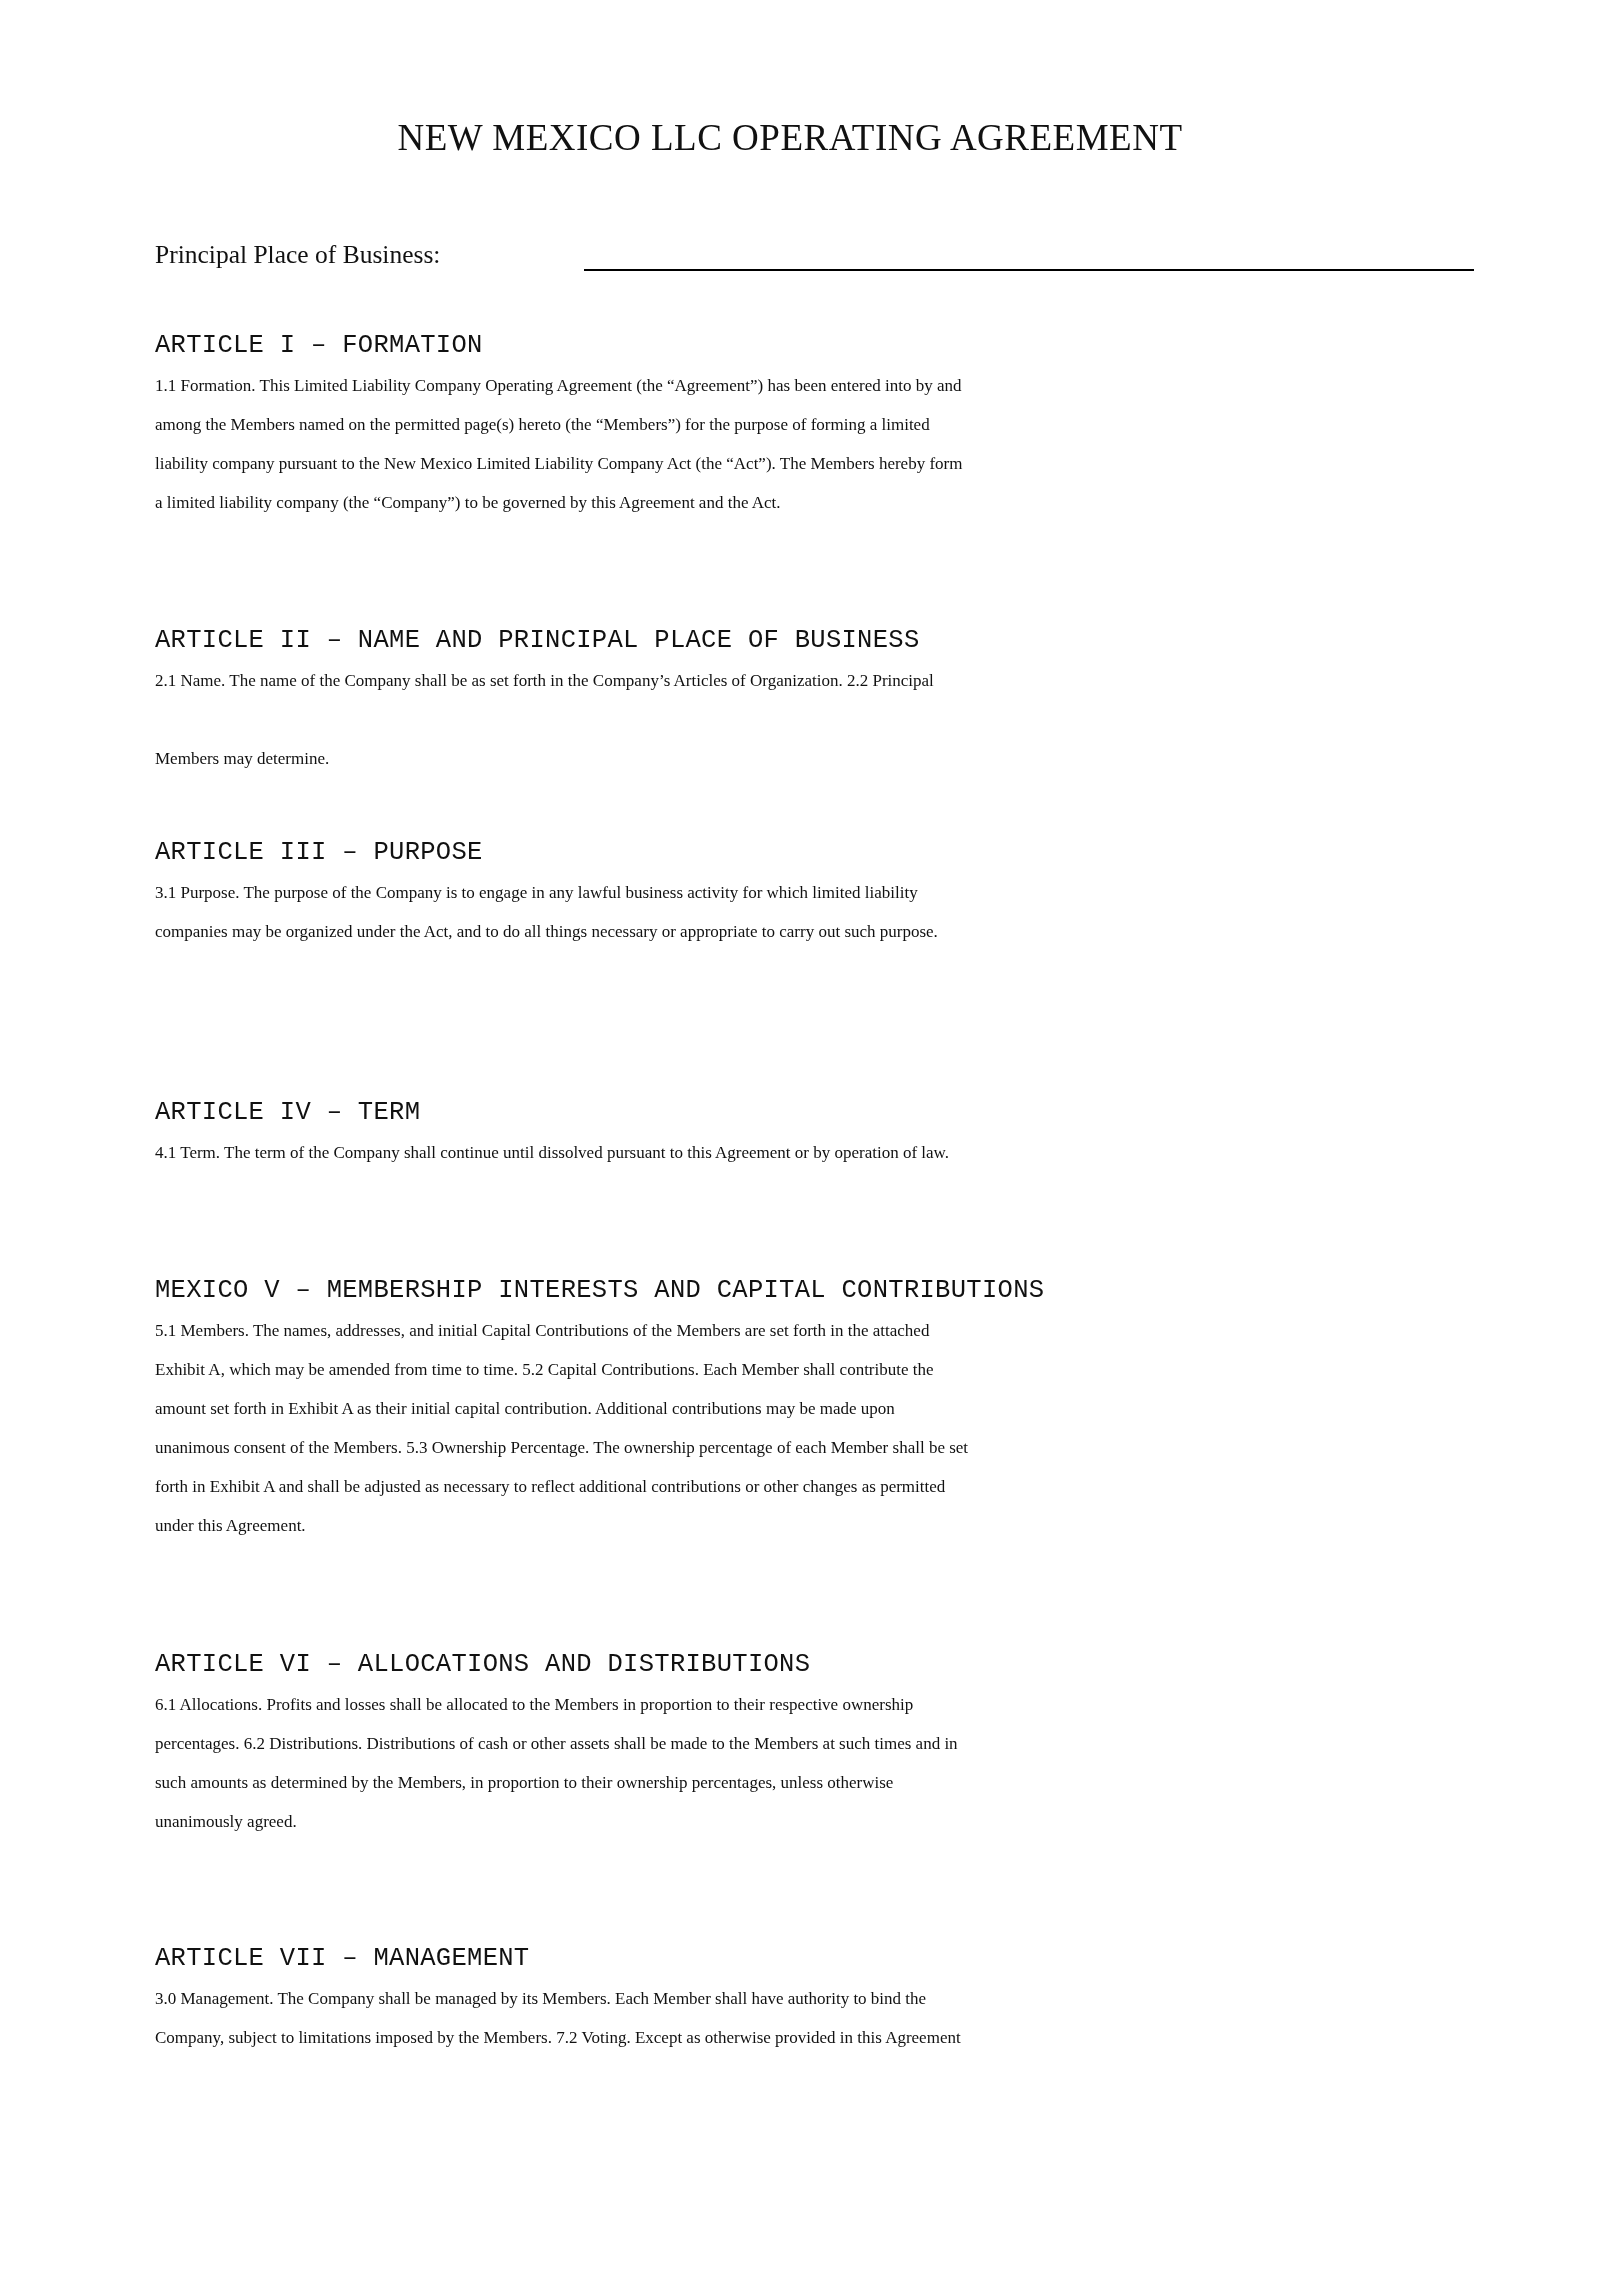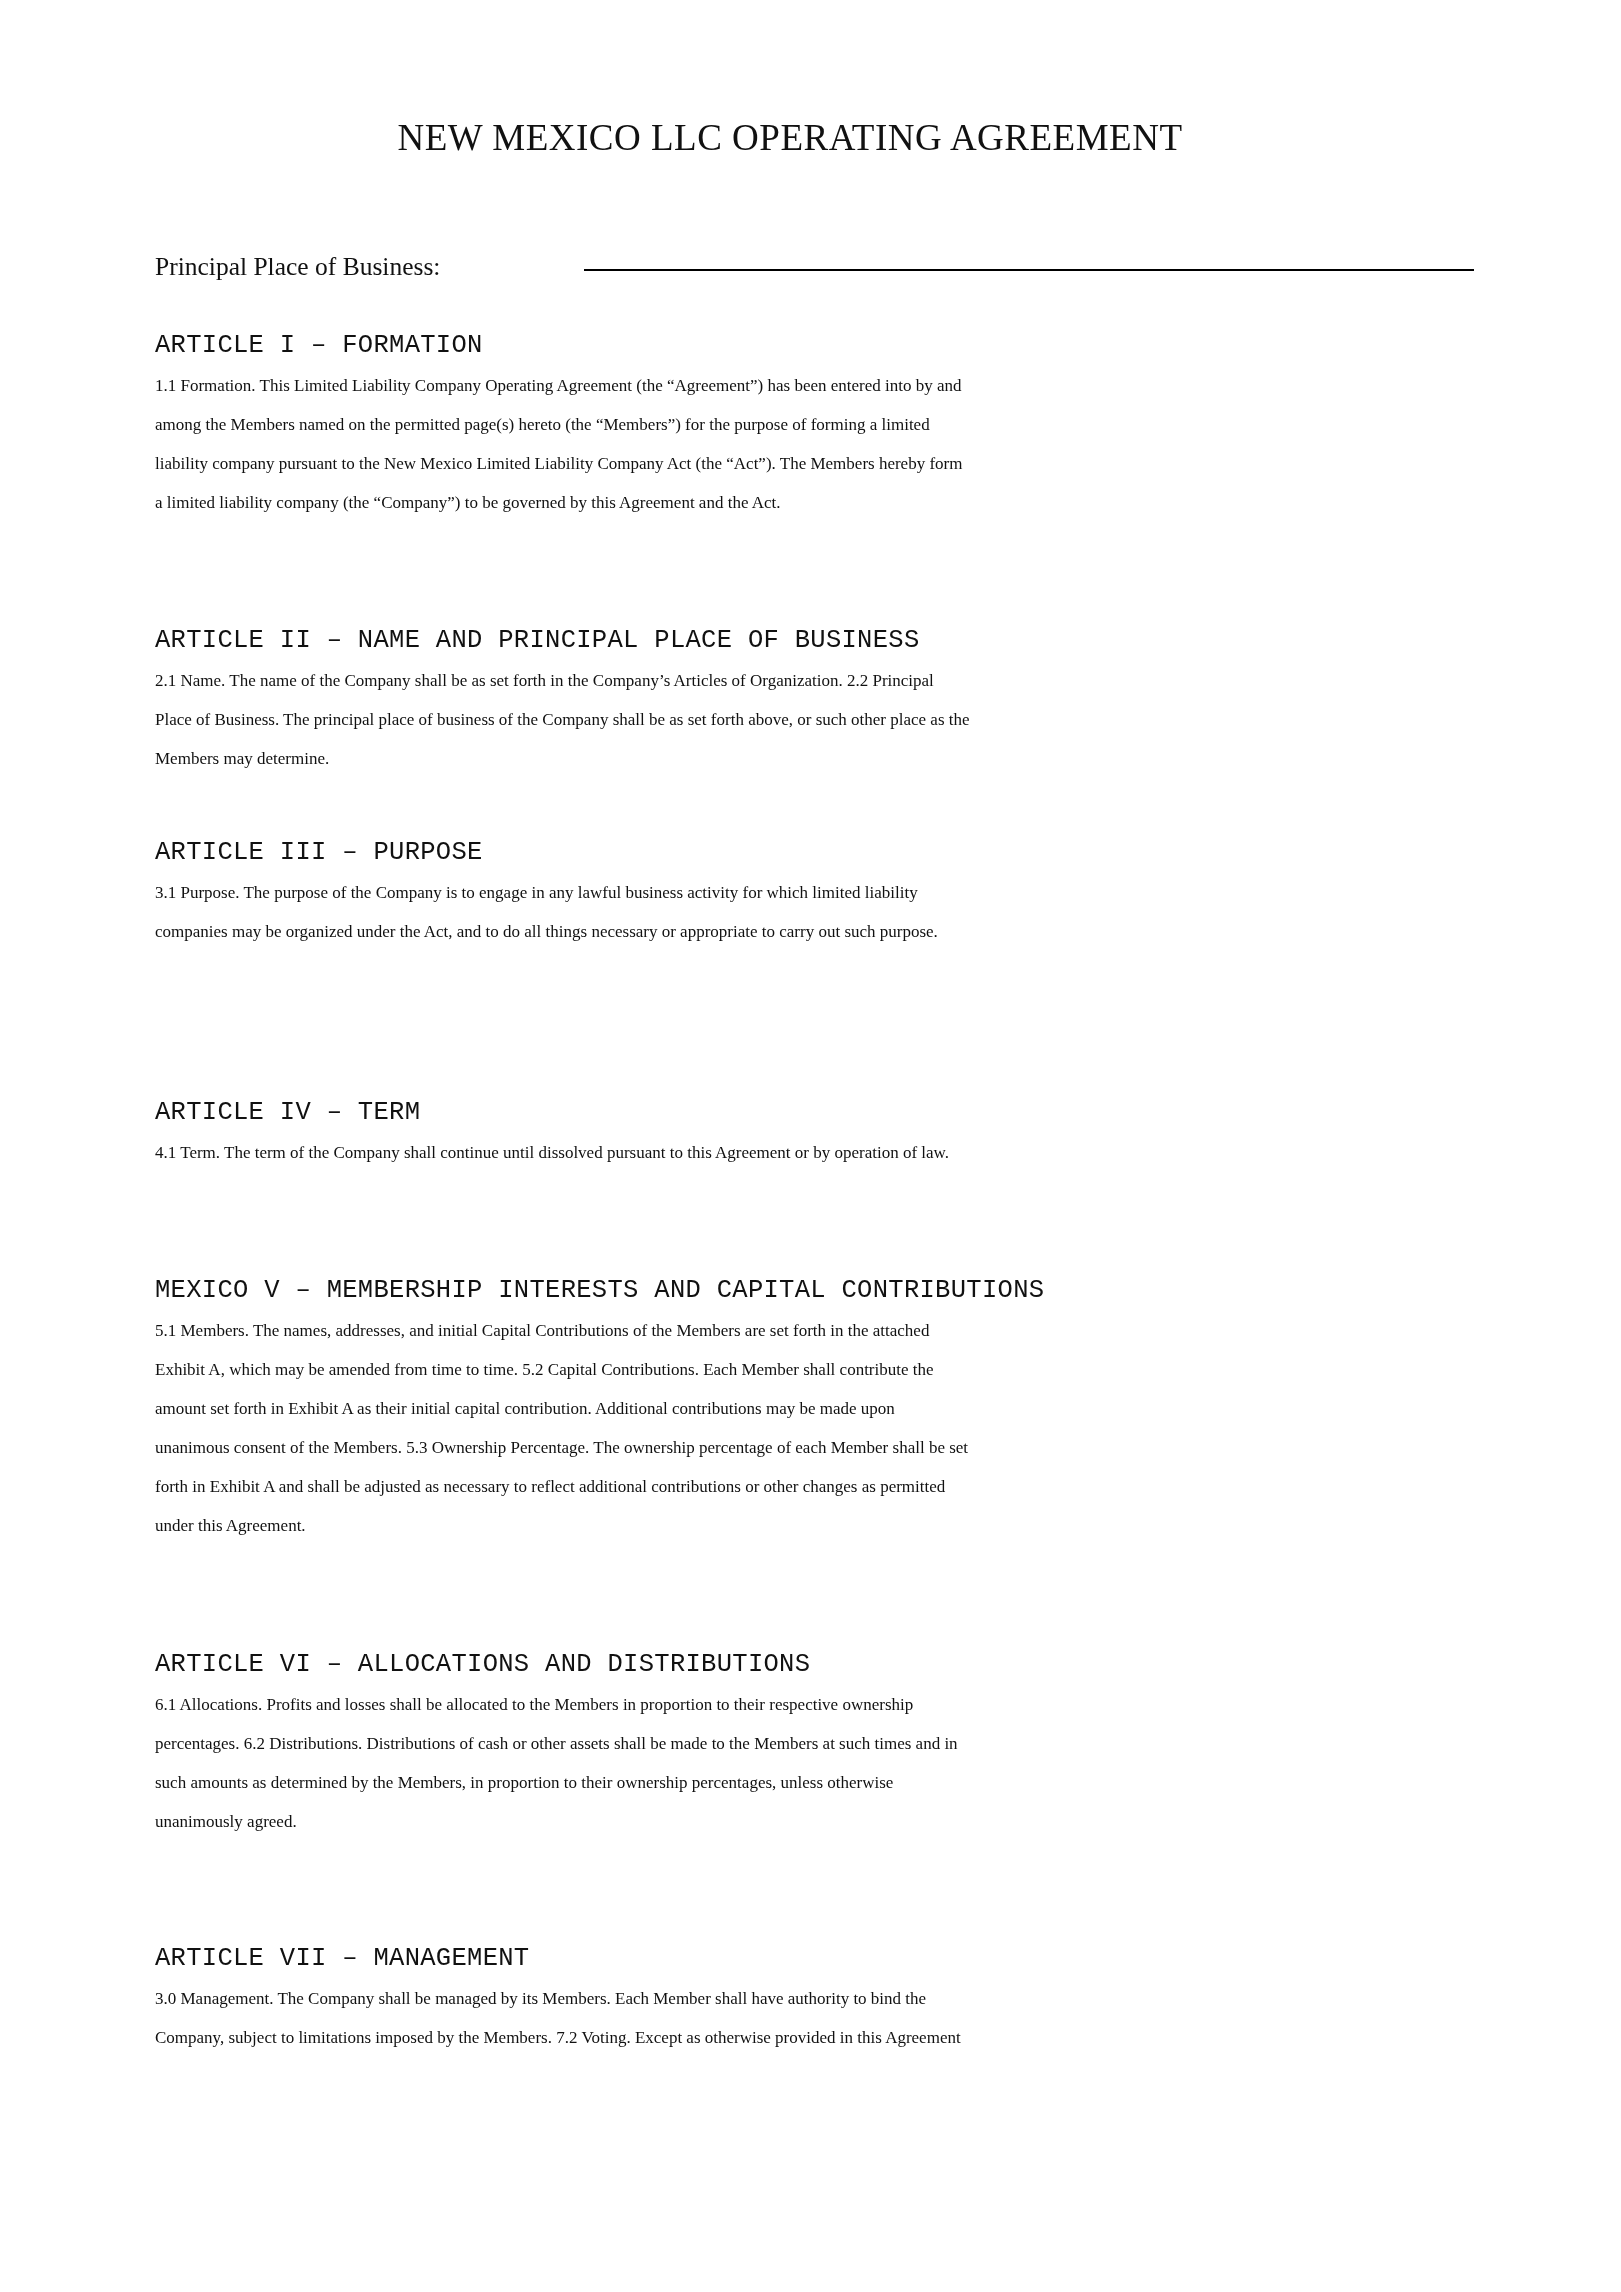--- a/index.html
+++ b/index.html
@@ -6,21 +6,21 @@
   body {
     width: 1621px; height: 2293px; position: relative; overflow: hidden;
     font-family: "Liberation Serif", "DejaVu Serif", serif;
     color: #111111;
   }
   .title {
     position: absolute; left: 0; top: 116px; width: 1580px; text-align: center;
     font-size: 37px; letter-spacing: 0.5px; color: #111;
   }
   .ppb-label {
-    position: absolute; left: 155px; top: 252px; font-size: 25.5px;
+    position: absolute; left: 155px; top: 240px; font-size: 25.5px;
   }
   .ppb-line {
     position: absolute; left: 584px; top: 269px; width: 890px; height: 0;
     border-top: 2.9px solid #000;
   }
   .article { position: absolute; left: 155px; width: 1323px; }
   .article h2 {
     margin: 0; font-weight: normal; font-size: 25.5px; letter-spacing: 0.3px;
     line-height: 33px;
     font-family: Liberation Mono, monospace;
@@ -45,21 +45,21 @@
       <span>among the Members named on the permitted page(s) hereto (the “Members”) for the purpose of forming a limited</span><br>
       <span>liability company pursuant to the New Mexico Limited Liability Company Act (the “Act”). The Members hereby form</span><br>
       <span>a limited liability company (the “Company”) to be governed by this Agreement and the Act.</span>
     </p>
   </section>
 
   <section class="article" style="top:624px">
     <h2>ARTICLE II – NAME AND PRINCIPAL PLACE OF BUSINESS</h2>
     <p>
       <span>2.1 Name. The name of the Company shall be as set forth in the Company’s Articles of Organization. 2.2 Principal</span><br>
-      <span>Place of Business. The principal place of business of the Company shall be as set forth above, or such other place as the</span><br>
+      <br>
       <span>Members may determine.</span>
     </p>
   </section>
 
   <section class="article" style="top:836px">
     <h2>ARTICLE III – PURPOSE</h2>
     <p>
       <span>3.1 Purpose. The purpose of the Company is to engage in any lawful business activity for which limited liability</span><br>
       <span>companies may be organized under the Act, and to do all things necessary or appropriate to carry out such purpose.</span>
     </p>

